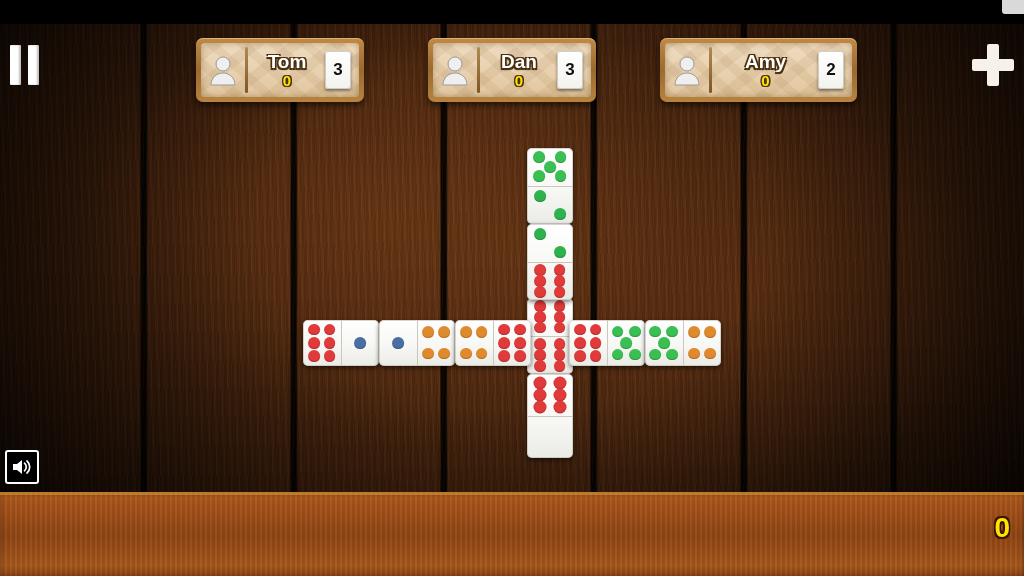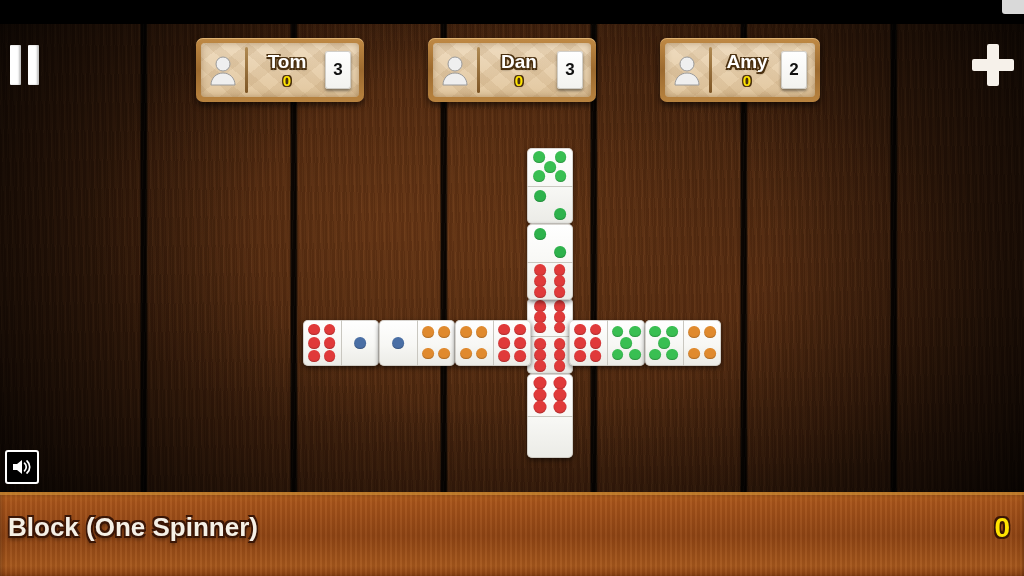--- a/index.html
+++ b/index.html
@@ -157,21 +157,21 @@
             </svg>
           </div>
           <div class="panel-sep"></div>
           <div class="pname">
             <div class="nm">Dan</div>
             <div class="sc">0</div>
           </div>
           <div class="tilecount">3</div>
         </div>
       </div>
-      <div class="panel" style="left: 660px; width: 160px;">
+      <div class="panel" style="left: 660px; width: 197px;">
         <div class="panel-in">
           <div class="avatar">
             <svg width="30" height="32" viewBox="0 0 30 32">
               <circle cx="15" cy="10" r="7" fill="#efefef" stroke="#9a9a9a" stroke-width="1"></circle>
               <path d="M3 31c0-7 5.4-12 12-12s12 5 12 12z" fill="#efefef" stroke="#9a9a9a" stroke-width="1"></path>
             </svg>
           </div>
           <div class="panel-sep"></div>
           <div class="pname">
             <div class="nm">Amy</div>
@@ -347,16 +347,15 @@
         <div class="half"></div>
         <div class="half">
           <span class="pip" style="left: 50%; top: 50%; width: 12.09px; height: 12.09px; background: rgb(74, 111, 165);"></span>
         </div>
       </div>
     </div>
 
   <div class="bottombar">
     <div class="bb-top"></div>
   </div>
-  <div class="statusText">Block (One Spinner)</div>
   <div class="handScore">0</div>
 
 </div>
 
 </body></html>

